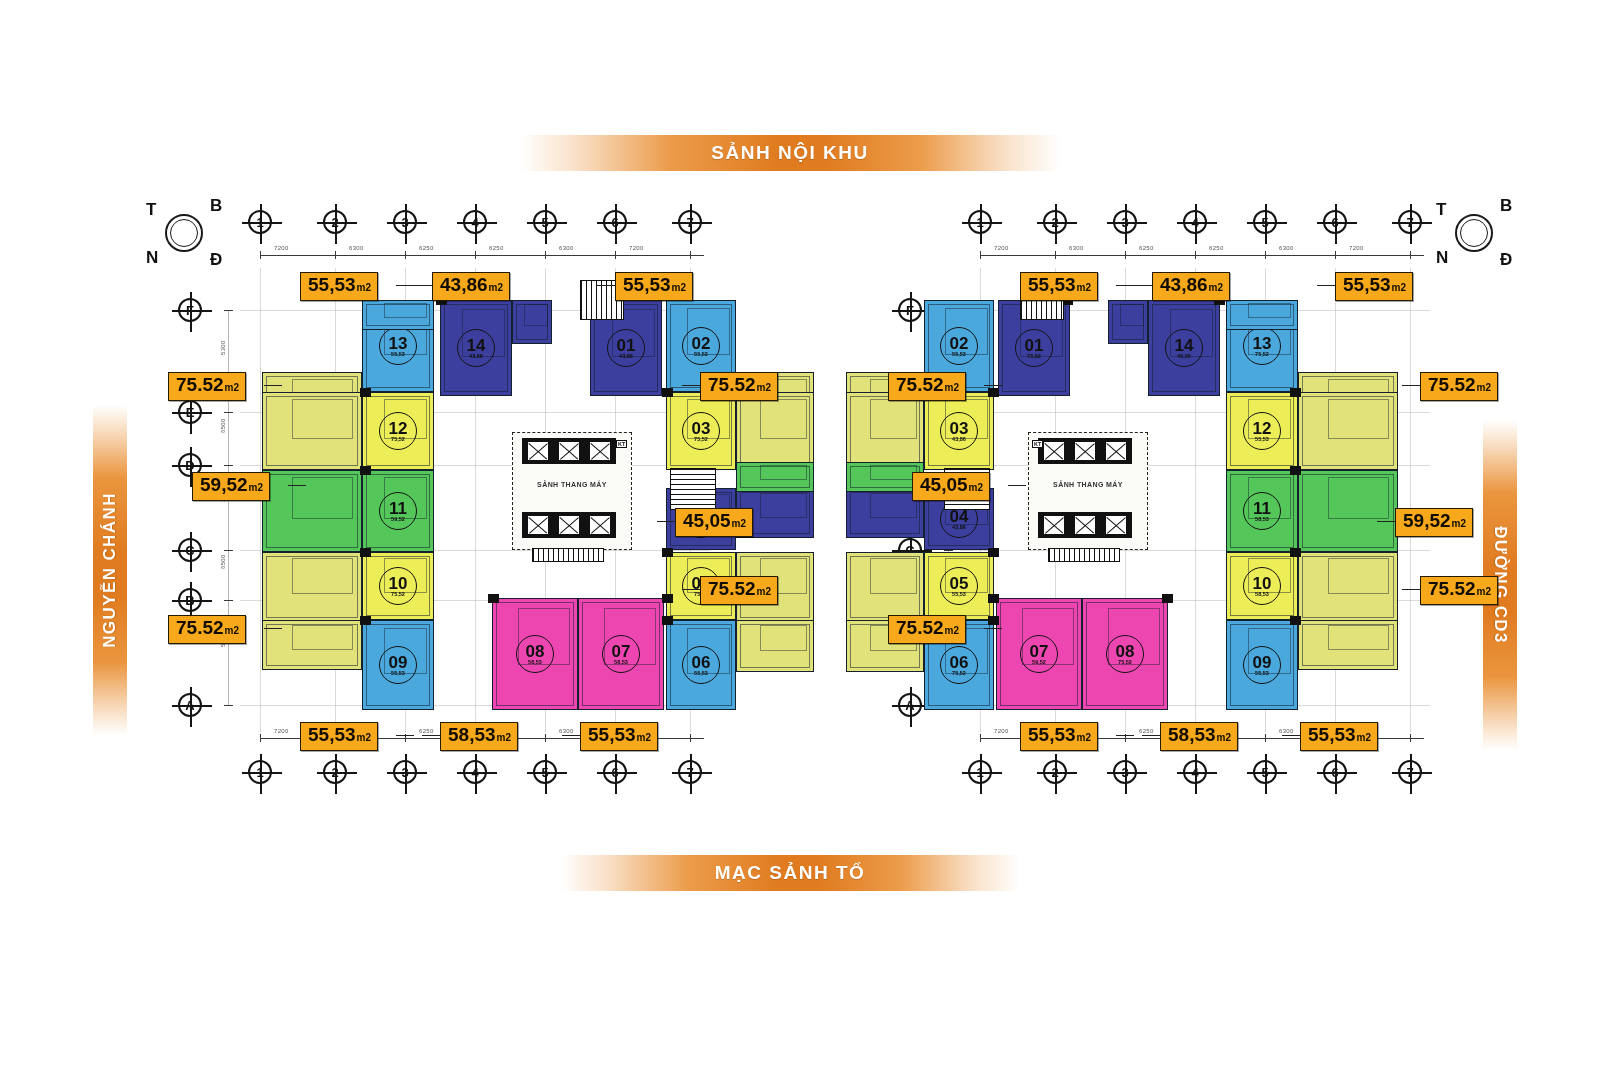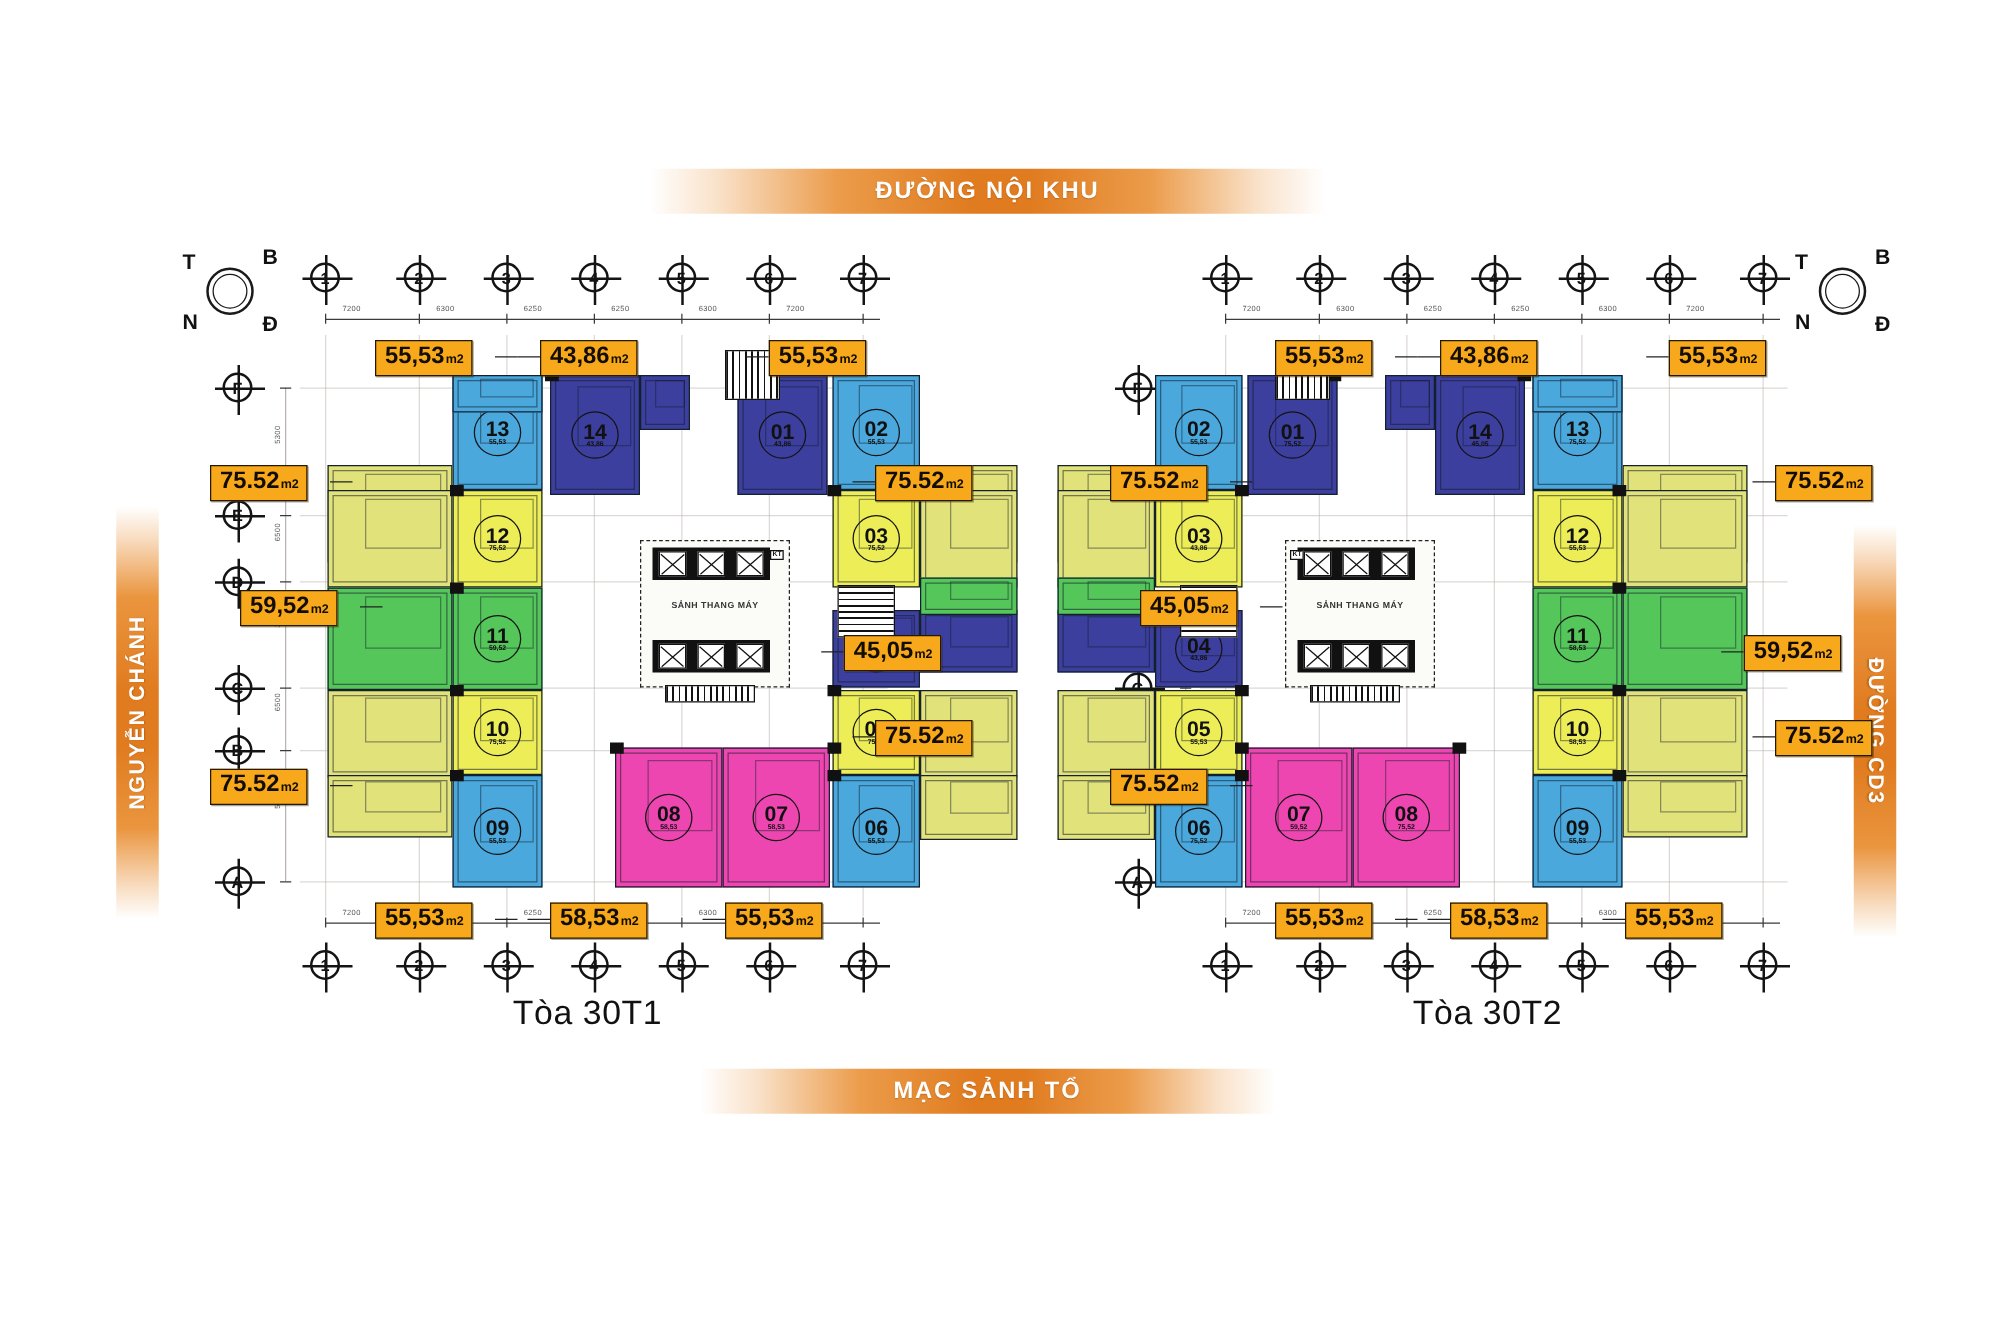--- a/index.html
+++ b/index.html
@@ -177,21 +177,21 @@
   .colblk{ position:absolute; background:#111; }
   .kt{
     position:absolute; font-size:5.5px; font-weight:bold; color:#111;
     border:1px solid #111; padding:0 1px; background:#fff;
   }
 </style>
 </head>
 <body>
 
 <div class="banner-h" id="banner-top">
-  <span>ĐƯỜNG NỘI KHU</span>
+  <span>SẢNH NỘI KHU</span>
 </div>
 <div class="banner-h" id="banner-bottom">
   <span>MẠC SẢNH TỔ</span>
 </div>
 <div class="banner-v" id="banner-left">
   <span>NGUYỄN CHÁNH</span>
 </div>
 <div class="banner-v" id="banner-right">
   <span>ĐƯỜNG CD3</span>
 </div>
@@ -461,21 +461,20 @@
     <div class="lift-band" style="left: 412px; top: 512px; width: 94px; height: 26px;">
       <div class="lift-cab"></div>
       <div class="lift-cab"></div>
       <div class="lift-cab"></div>
     </div>
     <div class="core-label" style="left: 402px; top: 481px; width: 120px;">SẢNH THANG MÁY</div>
     <div class="kt" style="left: 506px; top: 440px;">KT</div>
     <div class="stair" style="left: 470px; top: 280px; width: 44px; height: 40px;"></div>
     <div class="stair-v" style="left: 560px; top: 468px; width: 46px; height: 42px;"></div>
     <div class="stair" style="left: 422px; top: 548px; width: 72px; height: 14px;"></div>
-    <div class="plan-title">Tòa 30T1</div>
     <div style="position: absolute; background: rgb(34, 34, 34); height: 1px; width: 18px; left: 286px; top: 285px;"></div>
     <div class="badge" style="left: 190px; top: 272px;">
       <span>55,53</span>
       <span class="u">m2</span>
     </div>
     <div style="position: absolute; background: rgb(34, 34, 34); height: 1px; width: 18px; left: 304px; top: 285px;"></div>
     <div class="badge" style="left: 322px; top: 272px;">
       <span>43,86</span>
       <span class="u">m2</span>
     </div>
@@ -796,21 +795,20 @@
     <div class="lift-band" style="left: 208px; top: 512px; width: 94px; height: 26px;">
       <div class="lift-cab"></div>
       <div class="lift-cab"></div>
       <div class="lift-cab"></div>
     </div>
     <div class="core-label" style="left: 198px; top: 481px; width: 120px;">SẢNH THANG MÁY</div>
     <div class="kt" style="left: 202px; top: 440px;">KT</div>
     <div class="stair" style="left: 190px; top: 280px; width: 44px; height: 40px;"></div>
     <div class="stair-v" style="left: 114px; top: 468px; width: 46px; height: 42px;"></div>
     <div class="stair" style="left: 218px; top: 548px; width: 72px; height: 14px;"></div>
-    <div class="plan-title">Tòa 30T2</div>
     <div style="position: absolute; background: rgb(34, 34, 34); height: 1px; width: 18px; left: 286px; top: 285px;"></div>
     <div class="badge" style="left: 190px; top: 272px;">
       <span>55,53</span>
       <span class="u">m2</span>
     </div>
     <div style="position: absolute; background: rgb(34, 34, 34); height: 1px; width: 18px; left: 304px; top: 285px;"></div>
     <div class="badge" style="left: 322px; top: 272px;">
       <span>43,86</span>
       <span class="u">m2</span>
     </div>

